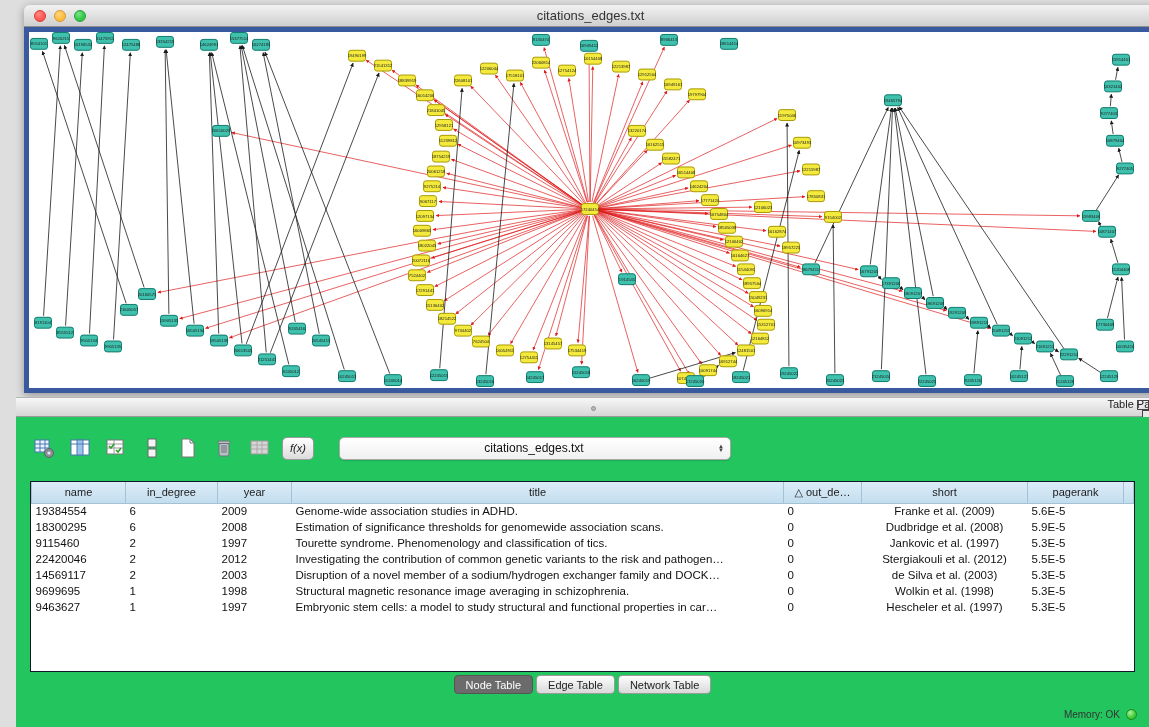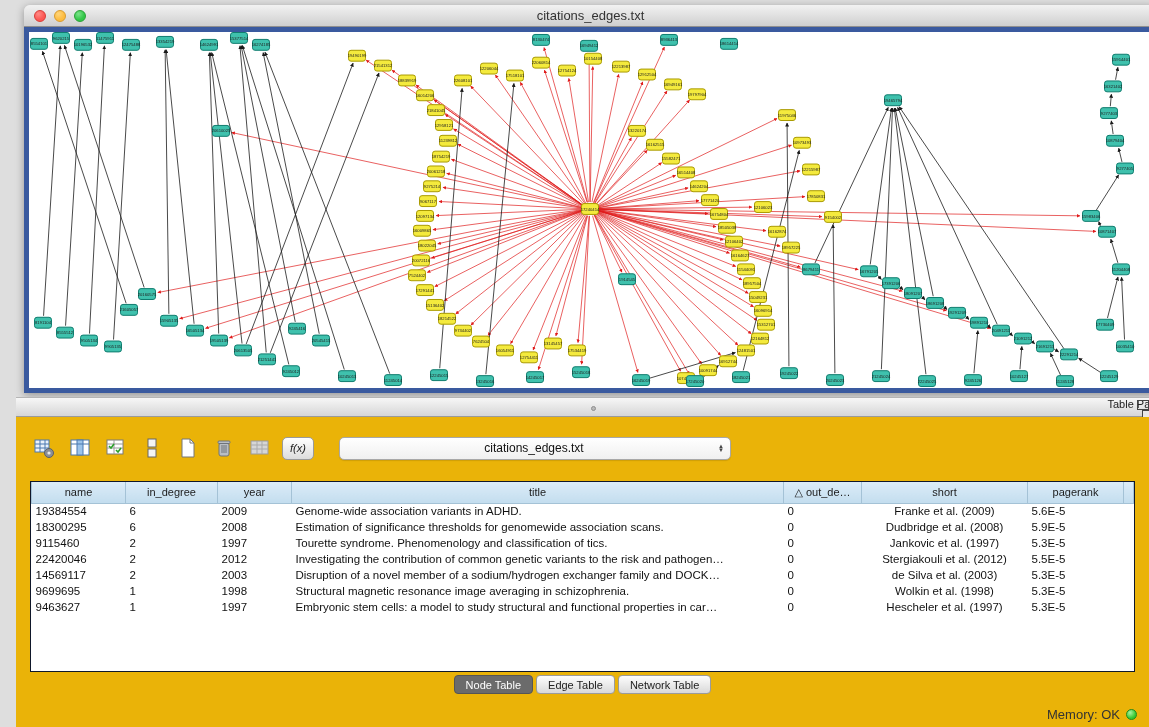--- a/index.html
+++ b/index.html
@@ -31,21 +31,21 @@
   .panel-title { font-size:11px; color:#222; padding-left:9px; }
   .panel-titlebar .spacer { flex:1; }
   .float-btn { width:14px; height:12px; margin-right:14px; position:relative; cursor:default; }
   .float-btn::before { content:""; position:absolute; left:0; bottom:0; width:10px; height:8px; border:1.5px solid #444; }
   .float-btn::after { content:""; position:absolute; right:0; top:0; width:7px; height:6px; border:1.5px solid #444; background:#e8e8e8; }
   .close-btn { font-size:13px; font-weight:bold; color:#222; margin-right:10px; line-height:1; cursor:default; }
   .splitter-dot { position:absolute; left:50%; top:8px; width:5px; height:5px; border-radius:50%;
                   background:#b9b9b9; border:1px solid #8e8e8e; }
 
   
-  .panel-body { position:absolute; left:0; top:417px; right:0; bottom:0; background:#eab308; }
+  .panel-body { position:absolute; left:0; top:417px; right:0; bottom:0; background:#22c55e; }
 
   .toolbar { position:absolute; left:14px; top:16px; height:30px; display:flex; align-items:center; gap:9px; }
   .tool-btn { width:27px; height:26px; display:flex; align-items:center; justify-content:center; border-radius:4px; }
   .tool-btn svg { display:block; }
   .fx-btn { width:32px; height:23px; border:1px solid #9a9a9a; border-radius:5px;
             background:linear-gradient(#ffffff,#dcdcdc); font-size:11px; font-style:italic;
             display:flex; align-items:center; justify-content:center; color:#222; }
   .net-select { margin-left:16px; width:392px; height:23px; border:1px solid #a8a8a8; border-radius:5px;
                 background:linear-gradient(#ffffff,#f0f0f0); display:flex; align-items:center;
                 padding:0 6px 0 10px; font-size:12px; color:#111; box-shadow:0 1px 1px rgba(0,0,0,.12); }
@@ -65,21 +65,21 @@
 
   
   .tabs { position:absolute; left:0; right:0; top:258px; display:flex; justify-content:center; gap:3px; }
   .tab { height:19px; padding:0 11px; font-size:11px; display:flex; align-items:center;
          border:1px solid #9b9b9b; border-radius:4px; background:linear-gradient(#fdfdfd,#d9d9d9); color:#222; }
   .tab.active { background:#6b6b6b; border-color:#555; color:#ffffff; }
 
   
   .statusbar { position:absolute; left:0; right:0; bottom:0; height:25px;
                display:flex; align-items:center; justify-content:flex-end; gap:6px; padding-right:12px; }
-  .mem-label { font-size:13px; color:#333; }
+  .mem-label { font-size:10px; color:#333; }
   .mem-dot { width:11px; height:11px; border-radius:50%;
              background:radial-gradient(circle at 35% 30%, #a9f3a0, #35c72f 65%); border:1px solid #1f8a1c; }
 </style>
 </head>
 <body>
 
 <div class="app">
 
   <div class="graph-window">
     <div class="window-titlebar">
@@ -860,21 +860,21 @@
             <th>short</th>
             <th>pagerank</th>
             <th></th>
           </tr>
         </thead>
         <tbody id="table-body">
             <tr>
               <td class="c-name">19384554</td>
               <td class="c-in-degree">6</td>
               <td class="c-year">2009</td>
-              <td class="c-title">Genome-wide association variants in ADHD.</td>
+              <td class="c-title">Genome-wide association studies in ADHD.</td>
               <td class="c-out-degree">0</td>
               <td class="c-short">Franke et al. (2009)</td>
               <td class="c-pagerank">5.6E-5</td>
               <td></td>
             </tr>
             <tr>
               <td class="c-name">18300295</td>
               <td class="c-in-degree">6</td>
               <td class="c-year">2008</td>
               <td class="c-title">Estimation of significance thresholds for genomewide association scans.</td>

